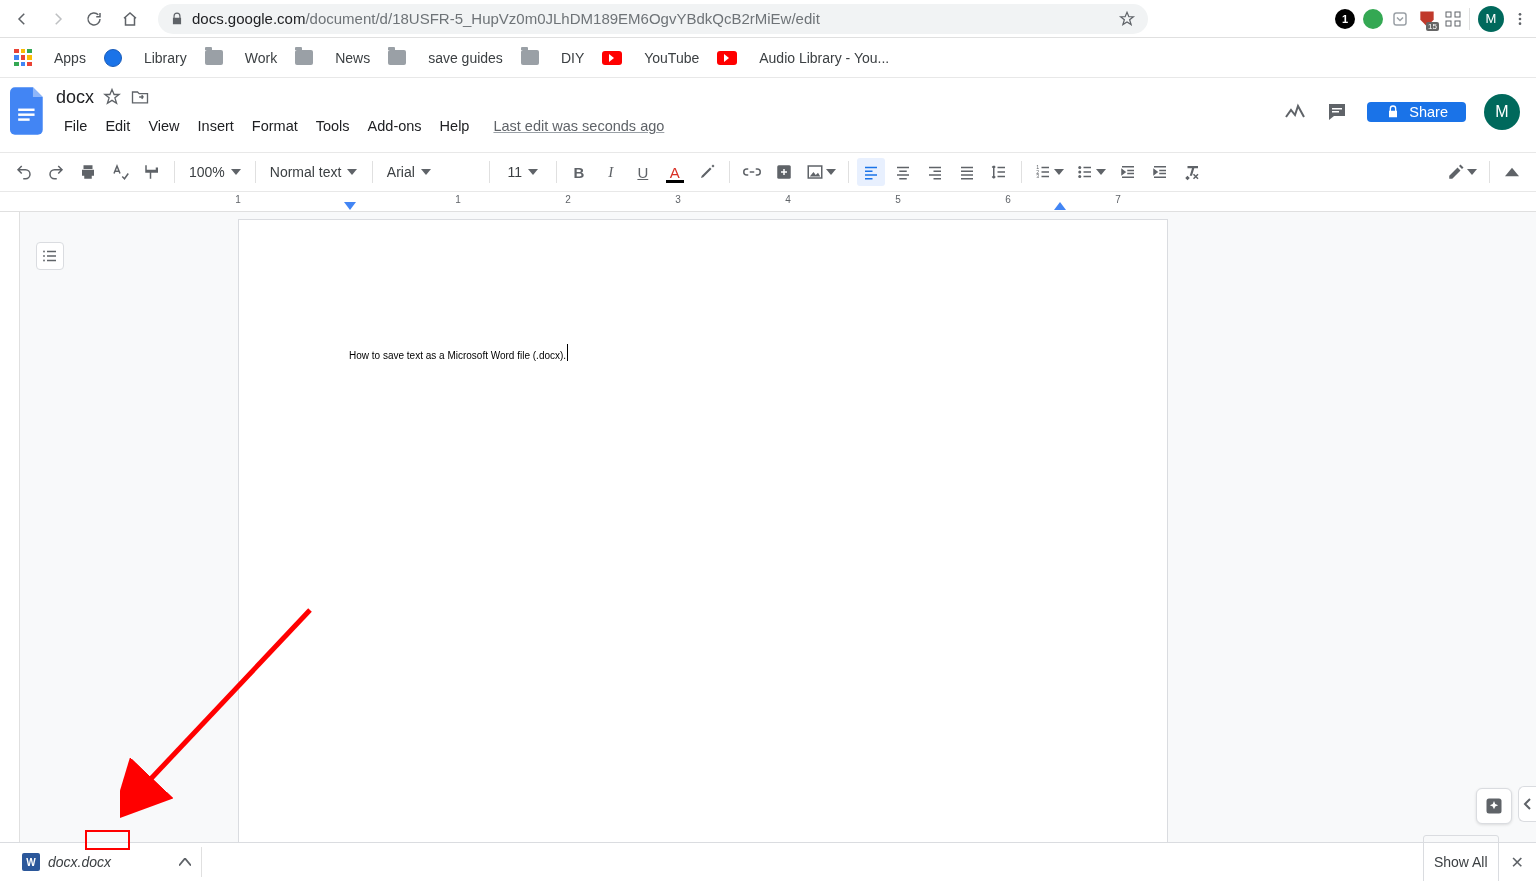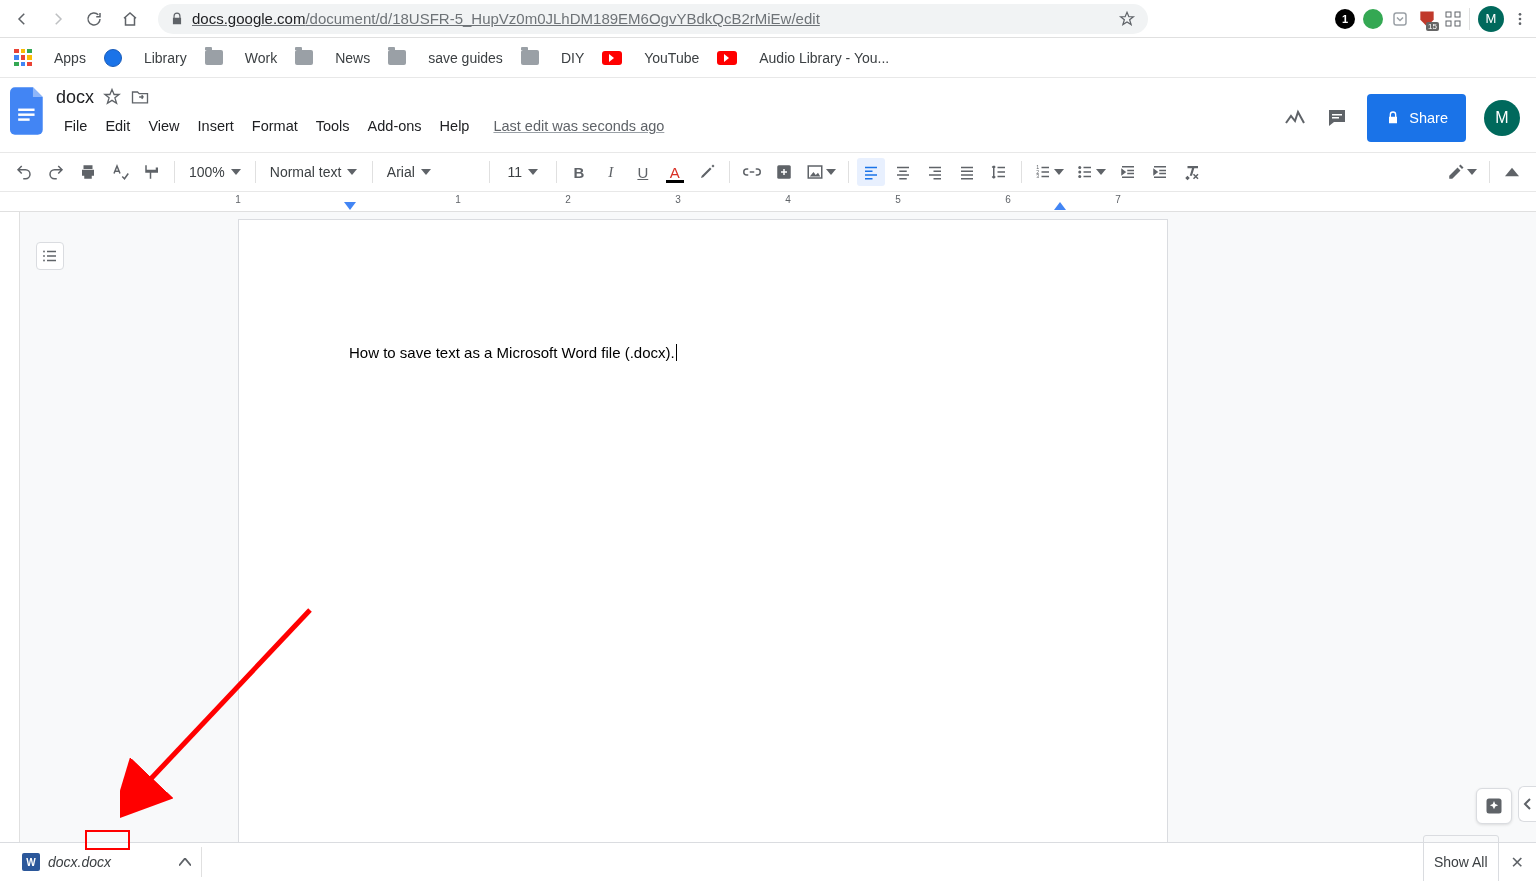--- a/index.html
+++ b/index.html
@@ -4,21 +4,21 @@
 <style>
   * { box-sizing: border-box; margin: 0; padding: 0; }
   body { font-family: Arial, Helvetica, sans-serif; font-size: 13px; color: #202124; overflow: hidden; background: #fff; width: 1536px; height: 881px; position: relative; }
 
   
   .browser-bar { height: 38px; display: flex; align-items: center; padding: 0 8px; gap: 8px; border-bottom: 1px solid #e0e0e0; }
   .nav-icon { width: 28px; height: 28px; display: flex; align-items: center; justify-content: center; color: #5f6368; border-radius: 50%; }
   .nav-icon svg { width: 18px; height: 18px; }
   .omnibox { flex: 0 0 990px; height: 30px; background: #f1f3f4; border-radius: 15px; display: flex; align-items: center; padding: 0 12px; gap: 8px; margin-left: 6px; }
   .omnibox .lock-icon { color: #5f6368; }
-  .omnibox span.url { color: #6e7377; font-size: 15px; white-space: nowrap; text-decoration: underline; }
+  .omnibox span.url { color: #6e7377; font-size: 15px; white-space: nowrap; }
   .omnibox .url em { font-style: normal; color: #202124; }
   .omnibox .star { margin-left: auto; color: #5f6368; }
   .right-icons { display: flex; align-items: center; gap: 8px; margin-left: auto; }
   .circle-badge { width: 20px; height: 20px; border-radius: 50%; display:flex; align-items:center; justify-content:center; font-size:11px; font-weight:600; }
   .avatar-m { width: 26px; height: 26px; border-radius: 50%; background:#00695c; color:#fff; display:flex; align-items:center; justify-content:center; font-size:13px; font-weight:500; }
 
   
   .bookmarks-bar { height: 40px; display:flex; align-items:center; padding: 0 14px; gap: 18px; border-bottom: 1px solid #e8e8e8; font-size:14px; color:#3c4043; }
   .bm-item { display:flex; align-items:center; gap:22px; }
   .bm-apps-icon { width:18px; height:18px; display:grid; grid-template-columns:repeat(3,1fr); grid-template-rows:repeat(3,1fr); gap:2px; }
@@ -35,42 +35,42 @@
   .docs-logo svg { width:36px; height:48px; }
   .title-menu { display:flex; flex-direction:column; gap:4px; }
   .title-row { display:flex; align-items:center; gap:8px; height:26px; }
   .doc-title { font-size:18px; color:#202124; }
   .star-title, .move-title { color:#5f6368; width:20px; height:20px; }
   .menu-row { display:flex; align-items:center; gap:2px; font-size:14.5px; color:#202124; }
   .menu-row .mi { padding: 4px 8px; border-radius:3px; }
   .last-edit { color:#5f6368; text-decoration: underline #9aa0a6; margin-left:14px; font-size:14.5px;}
   .header-right { margin-left:auto; display:flex; align-items:center; gap:18px; padding-right:6px; padding-top:10px; }
   .hr-icon { color:#5f6368; width:24px; height:24px; }
-  .share-btn { background:#1a73e8; color:#fff; height:48px; padding:0 18px; border-radius:4px; display:flex; align-items:center; gap:8px; font-size:14.5px; font-weight:500; }
+  .share-btn { background:#1a73e8; color:#fff; height:20px; padding:0 18px; border-radius:4px; display:flex; align-items:center; gap:8px; font-size:14.5px; font-weight:500; }
   .avatar-big { width:36px; height:36px; border-radius:50%; background:#00695c; color:#fff; display:flex; align-items:center; justify-content:center; font-size:16px; font-weight:500; }
 
   
   .toolbar { height:40px; border-top:1px solid #e8e8e8; border-bottom:1px solid #e8e8e8; display:flex; align-items:center; padding:0 10px; gap:4px; background:#fff; position:relative;}
   .tb-btn { height:28px; min-width:28px; padding:0 4px; display:flex; align-items:center; justify-content:center; color:#5f6368; border-radius:3px; }
   .tb-sep { width:1px; height:22px; background:#e0e0e0; margin:0 4px; }
   .tb-select { display:flex; align-items:center; gap:6px; padding:0 6px; color:#3c4043; font-size:14px; }
   .tb-active { background:#e8f0fe; color:#1a73e8; }
   .text-color { position:relative; }
   .text-color:after { content:""; position:absolute; bottom:3px; left:5px; right:5px; height:3px; background:#000; }
   .tb-right { margin-left:auto; display:flex; align-items:center; gap:4px; }
 
   
   .doc-surface { position:absolute; top:192px; left:0; right:0; bottom:39px; background:#f8f9fa; overflow:hidden; }
   .ruler-h { position:absolute; top:0; left:0; right:0; height:20px; background:#fff; border-bottom:1px solid #e0e0e0; }
   .ruler-h-inner { position:absolute; left:238px; width:930px; top:0; height:20px; font-size:10px; color:#5f6368; }
   .ruler-num { position:absolute; top:2px; transform:translateX(-50%); }
   .ruler-indent { position:absolute; top:10px; }
   .ruler-v { position:absolute; top:20px; left:0; width:20px; bottom:0; background:#fff; border-right:1px solid #e0e0e0; }
   .page { position:absolute; top:27px; left:238px; width:930px; height:1200px; background:#fff; border:1px solid #dadce0; }
-  .page-content { position:absolute; top:124px; left:110px; right:110px; font-size:15px; color:#000; font-family:Arial; }
+  .page-content { position:absolute; top:124px; left:110px; right:110px; font-size:10px; color:#000; font-family:Arial; }
   .cursor { display:inline-block; width:1px; height:17px; background:#000; vertical-align:text-bottom; margin-left:1px; }
   .outline-icon { position:absolute; left:36px; top:50px; width:28px; height:28px; border:1px solid #dadce0; border-radius:4px; background:#fff; display:flex; align-items:center; justify-content:center; color:#5f6368; }
   .explore-pill { position:absolute; right:24px; bottom:18px; width:36px; height:36px; background:#fff; border:1px solid #dadce0; border-radius:6px; box-shadow:0 1px 3px rgba(0,0,0,.12); display:flex; align-items:center; justify-content:center; color:#5f6368;}
   .chev-left-pill { position:absolute; right:0; bottom:20px; width:18px; height:36px; background:#fff; border:1px solid #dadce0; border-right:none; border-radius:6px 0 0 6px; display:flex; align-items:center; justify-content:center; color:#5f6368;}
 
   
   .download-bar { position:absolute; left:0; right:0; bottom:0; height:39px; border-top:1px solid #dadce0; background:#fff; display:flex; align-items:center; padding:0 12px; }
   .dl-item { display:flex; align-items:center; gap:8px; height:30px; padding:0 10px; border-right:1px solid #e0e0e0; position:relative;}
   .dl-word-icon { width:18px; height:18px; background:#2b579a; border-radius:2px; color:#fff; font-size:10px; display:flex; align-items:center; justify-content:center; font-weight:bold;}
   .dl-name { font-size:14px; color:#3c4043;font-style:italic; }

